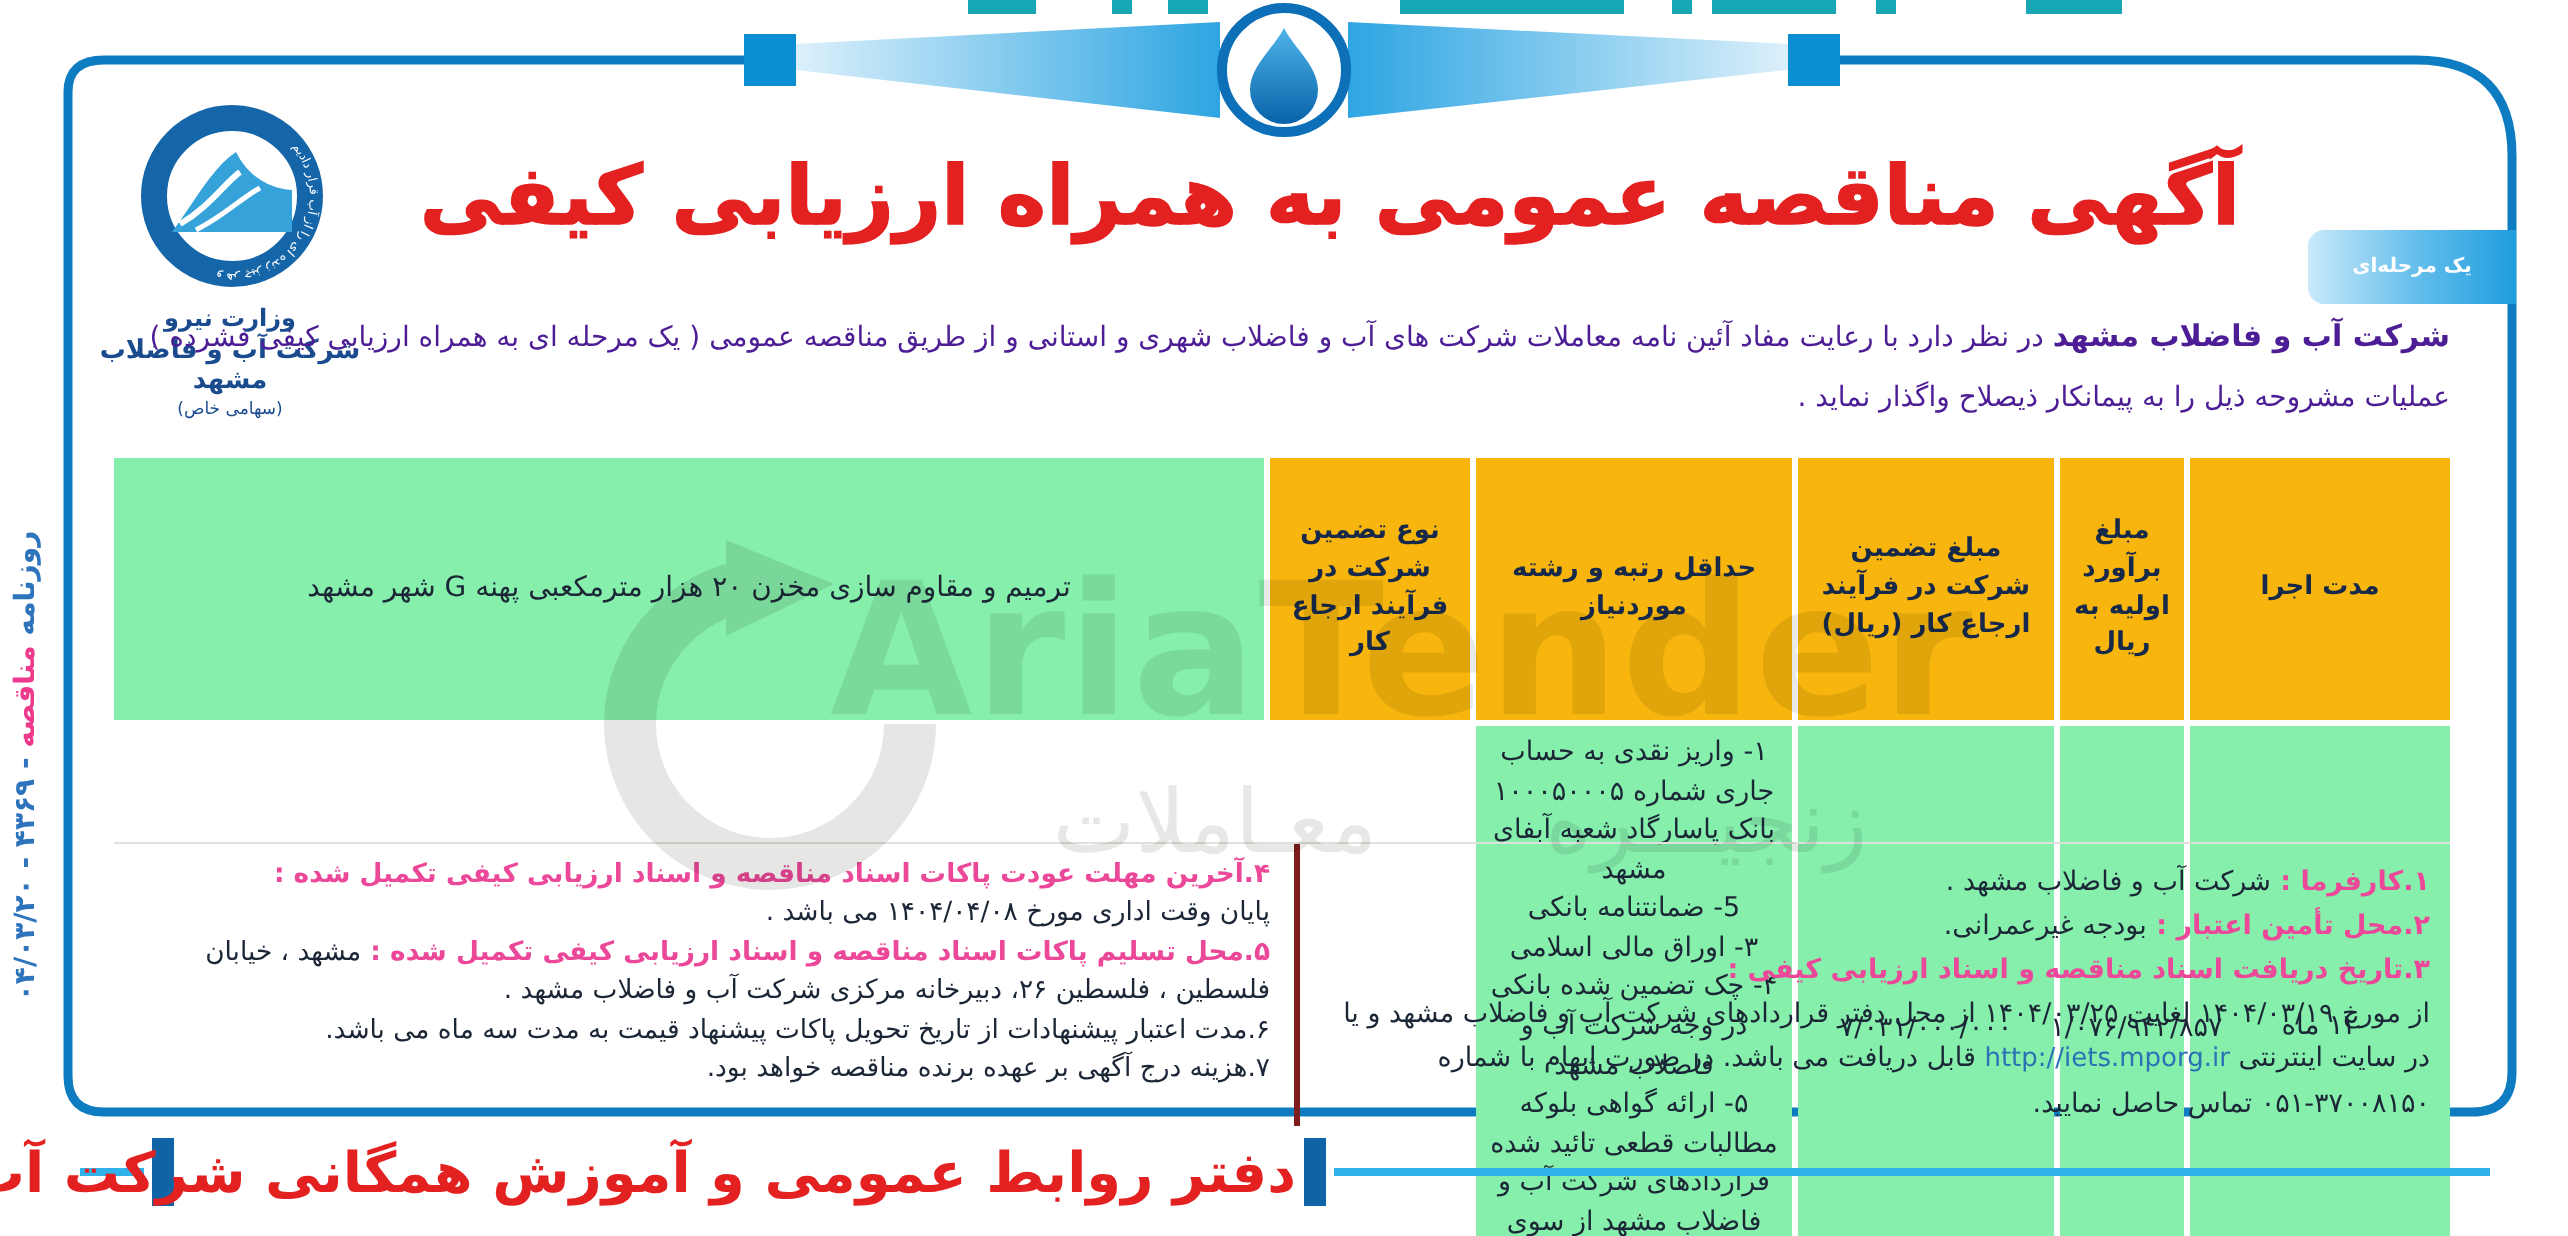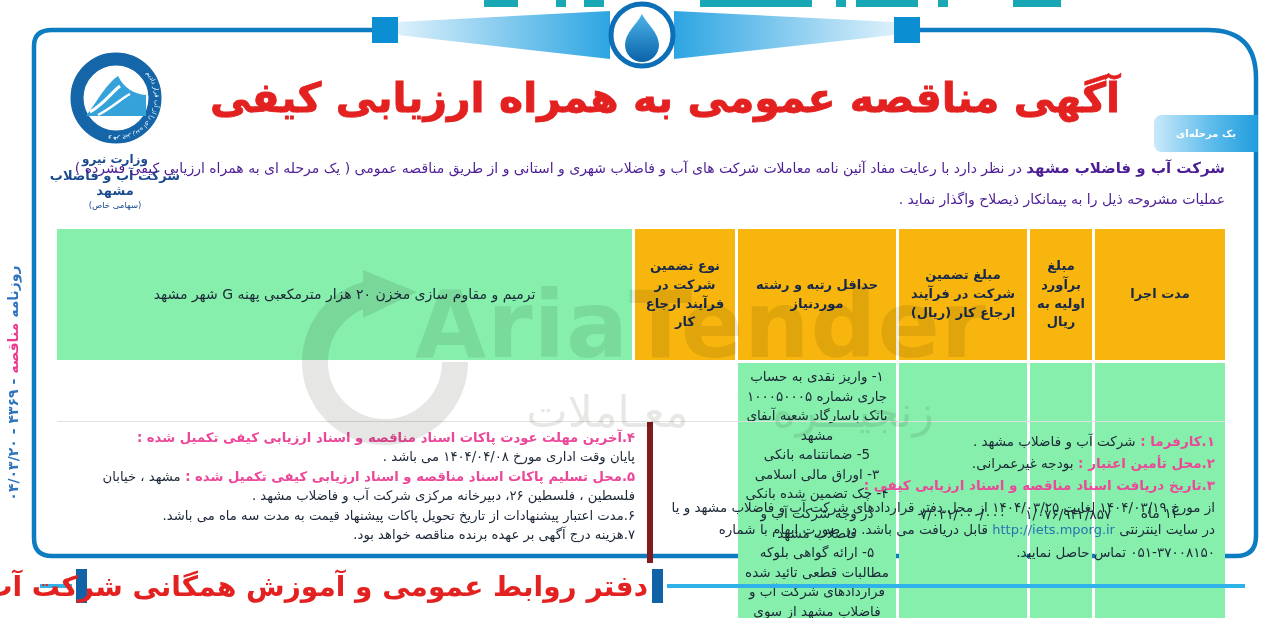--- a/index.html
+++ b/index.html
@@ -70,21 +70,21 @@
   }
   .td.nowrap{white-space:nowrap;font-size:13.5px;}
   .g-cell{flex-direction:column;font-size:13.5px;line-height:1.45;}
   .g-line{width:100%;text-align:center;}
   
   .notes{
     position:absolute;left:57px;top:421px;width:1168px;height:138px;z-index:2;
     display:grid;direction:rtl;grid-template-columns:578px 1fr;
     border-top:1px solid #e0e0dc;box-sizing:border-box;
   }
-  .notes-right{border-left:6px solid #7f1d1d;padding:8px 10px 0 12px;box-sizing:border-box;
+  .notes-right{border-left:3px solid #7f1d1d;padding:8px 10px 0 12px;box-sizing:border-box;
     font-size:13.5px;line-height:22px;direction:rtl;text-align:right;}
   .notes-left{padding:6px 12px 0 6px;box-sizing:border-box;
     font-size:13.2px;line-height:19.4px;direction:rtl;text-align:right;}
   .note-line b{font-weight:bold;color:#ec4899;}
   .docs-par{direction:rtl;text-align:right;}
   .url-link{color:#2b72b4;text-decoration:none;direction:ltr;unicode-bidi:embed;font-size:13px;}
   
   .footer{
     position:absolute;left:40px;top:564px;width:1205px;height:44px;z-index:2;
     display:flex;align-items:center;

